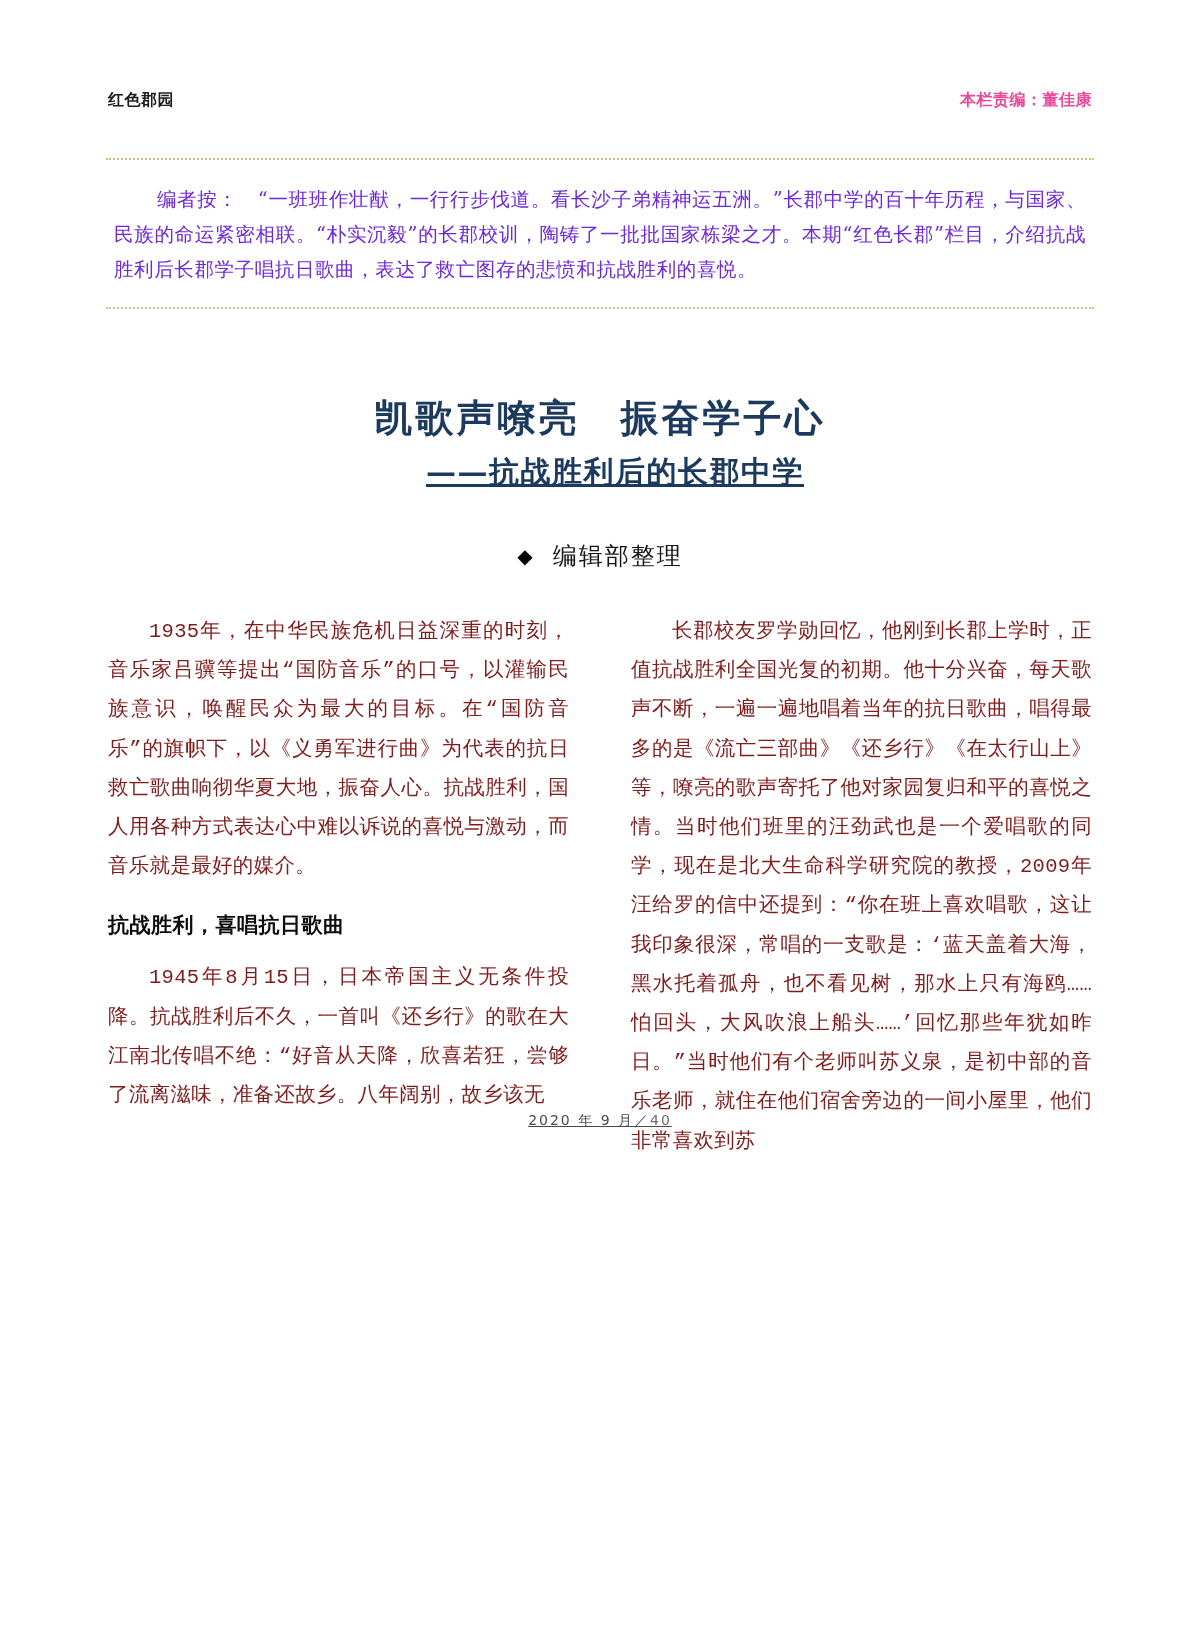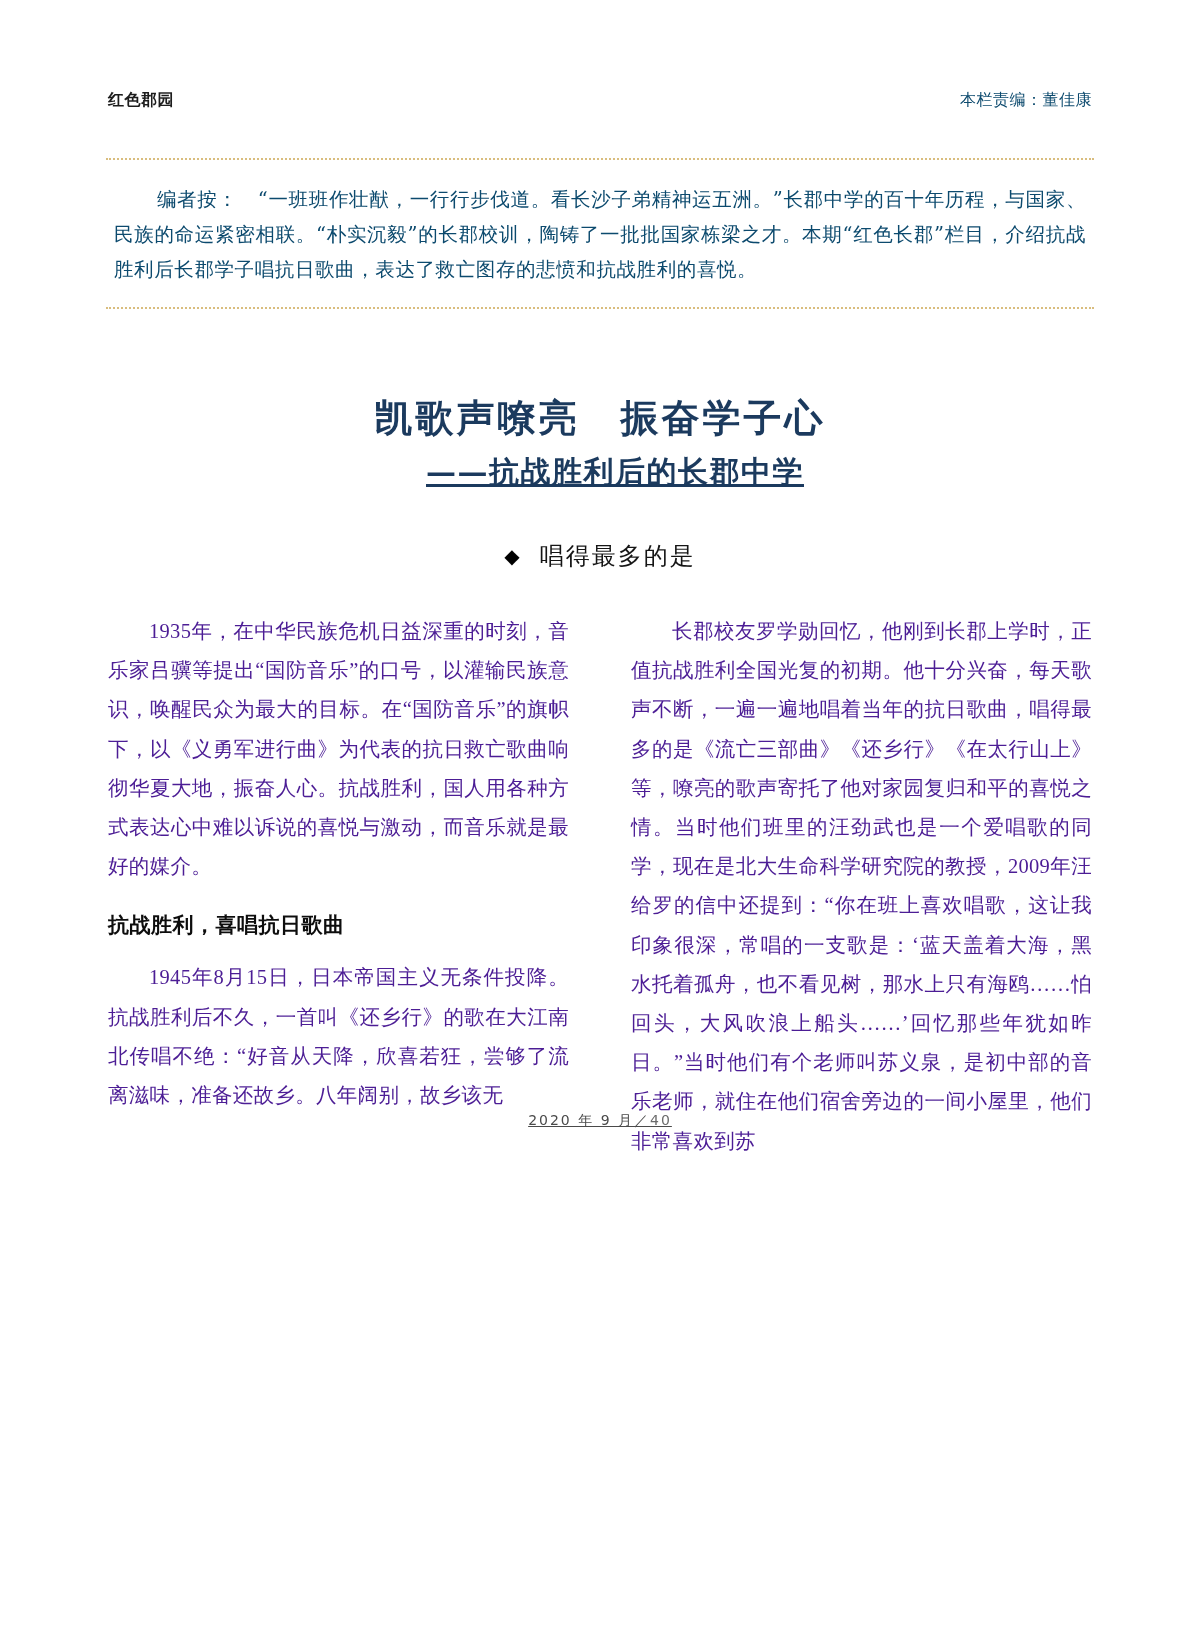--- a/index.html
+++ b/index.html
@@ -38,42 +38,42 @@
   .rh-left {
     font-family: "DejaVu Sans", "Liberation Sans", sans-serif;
     font-size: 16px;
     font-weight: 600;
     color: #1d1d1d;
     letter-spacing: 0.5px;
   }
   .rh-right {
     font-family: "DejaVu Sans", "Liberation Sans", sans-serif;
     font-size: 16px;
-    font-weight: 400;
-    color: #0c4a6e;
+    font-weight: 700;
+    color: #ec4899;
     letter-spacing: 0.5px;
   }
 
   
   .editor-note {
     position: absolute;
     top: 158px;
     left: 106px;
     width: 988px;
     box-sizing: border-box;
     padding: 22px 8px 20px 8px;
     border-top: 2px dotted #d9bd7e;
     border-bottom: 2px dotted #d9bd7e;
   }
   .editor-note p {
     margin: 0;
     font-family: "DejaVu Serif", "Liberation Serif", serif;
     font-size: 19.5px;
     line-height: 35px;
-    color: #0c4a6e;
+    color: #6d28d9;
     text-align: justify;
     text-indent: 2.2em;
     letter-spacing: 0.6px;
   }
 
   
   .title-block {
     position: absolute;
     top: 392px;
     left: 0;
@@ -126,24 +126,24 @@
     width: 984px;
     height: 860px;
     display: flex;
     gap: 62px;
   }
   .col {
     width: 461px;
   }
   .col p {
     margin: 0;
-    font-family: Liberation Serif, serif;
+    font-family: Liberation Mono, monospace;
     font-size: 20.5px;
     line-height: 39.2px;
-    color: #4c1d95;
+    color: #7f1d1d;
     text-align: justify;
     text-indent: 2em;
     letter-spacing: 0.3px;
   }
   .col p.cont {
     text-indent: 0;
   }
   .section-heading {
     margin: 24px 0 18px 0 !important;
     text-indent: 0 !important;
@@ -185,21 +185,21 @@
 
   <div class="editor-note">
     <p>编者按：　“一班班作壮猷，一行行步伐道。看长沙子弟精神运五洲。”长郡中学的百十年历程，与国家、民族的命运紧密相联。“朴实沉毅”的长郡校训，陶铸了一批批国家栋梁之才。本期“红色长郡”栏目，介绍抗战胜利后长郡学子唱抗日歌曲，表达了救亡图存的悲愤和抗战胜利的喜悦。</p>
   </div>
 
   <div class="title-block">
     <h1 class="main-title">凯歌声嘹亮　振奋学子心</h1>
     <h2 class="sub-title">——抗战胜利后的长郡中学</h2>
     <div class="byline">
       <span class="diamond">◆</span>
-      <span>唱得最多的是</span>
+      <span>编辑部整理</span>
     </div>
   </div>
 
   <div class="columns">
 
     <div class="col">
       <p>1935年，在中华民族危机日益深重的时刻，音乐家吕骥等提出“国防音乐”的口号，以灌输民族意识，唤醒民众为最大的目标。在“国防音乐”的旗帜下，以《义勇军进行曲》为代表的抗日救亡歌曲响彻华夏大地，振奋人心。抗战胜利，国人用各种方式表达心中难以诉说的喜悦与激动，而音乐就是最好的媒介。</p>
       <p class="section-heading">抗战胜利，喜唱抗日歌曲</p>
       <p>1945年8月15日，日本帝国主义无条件投降。抗战胜利后不久，一首叫《还乡行》的歌在大江南北传唱不绝：“好音从天降，欣喜若狂，尝够了流离滋味，准备还故乡。八年阔别，故乡该无</p>
     </div>

